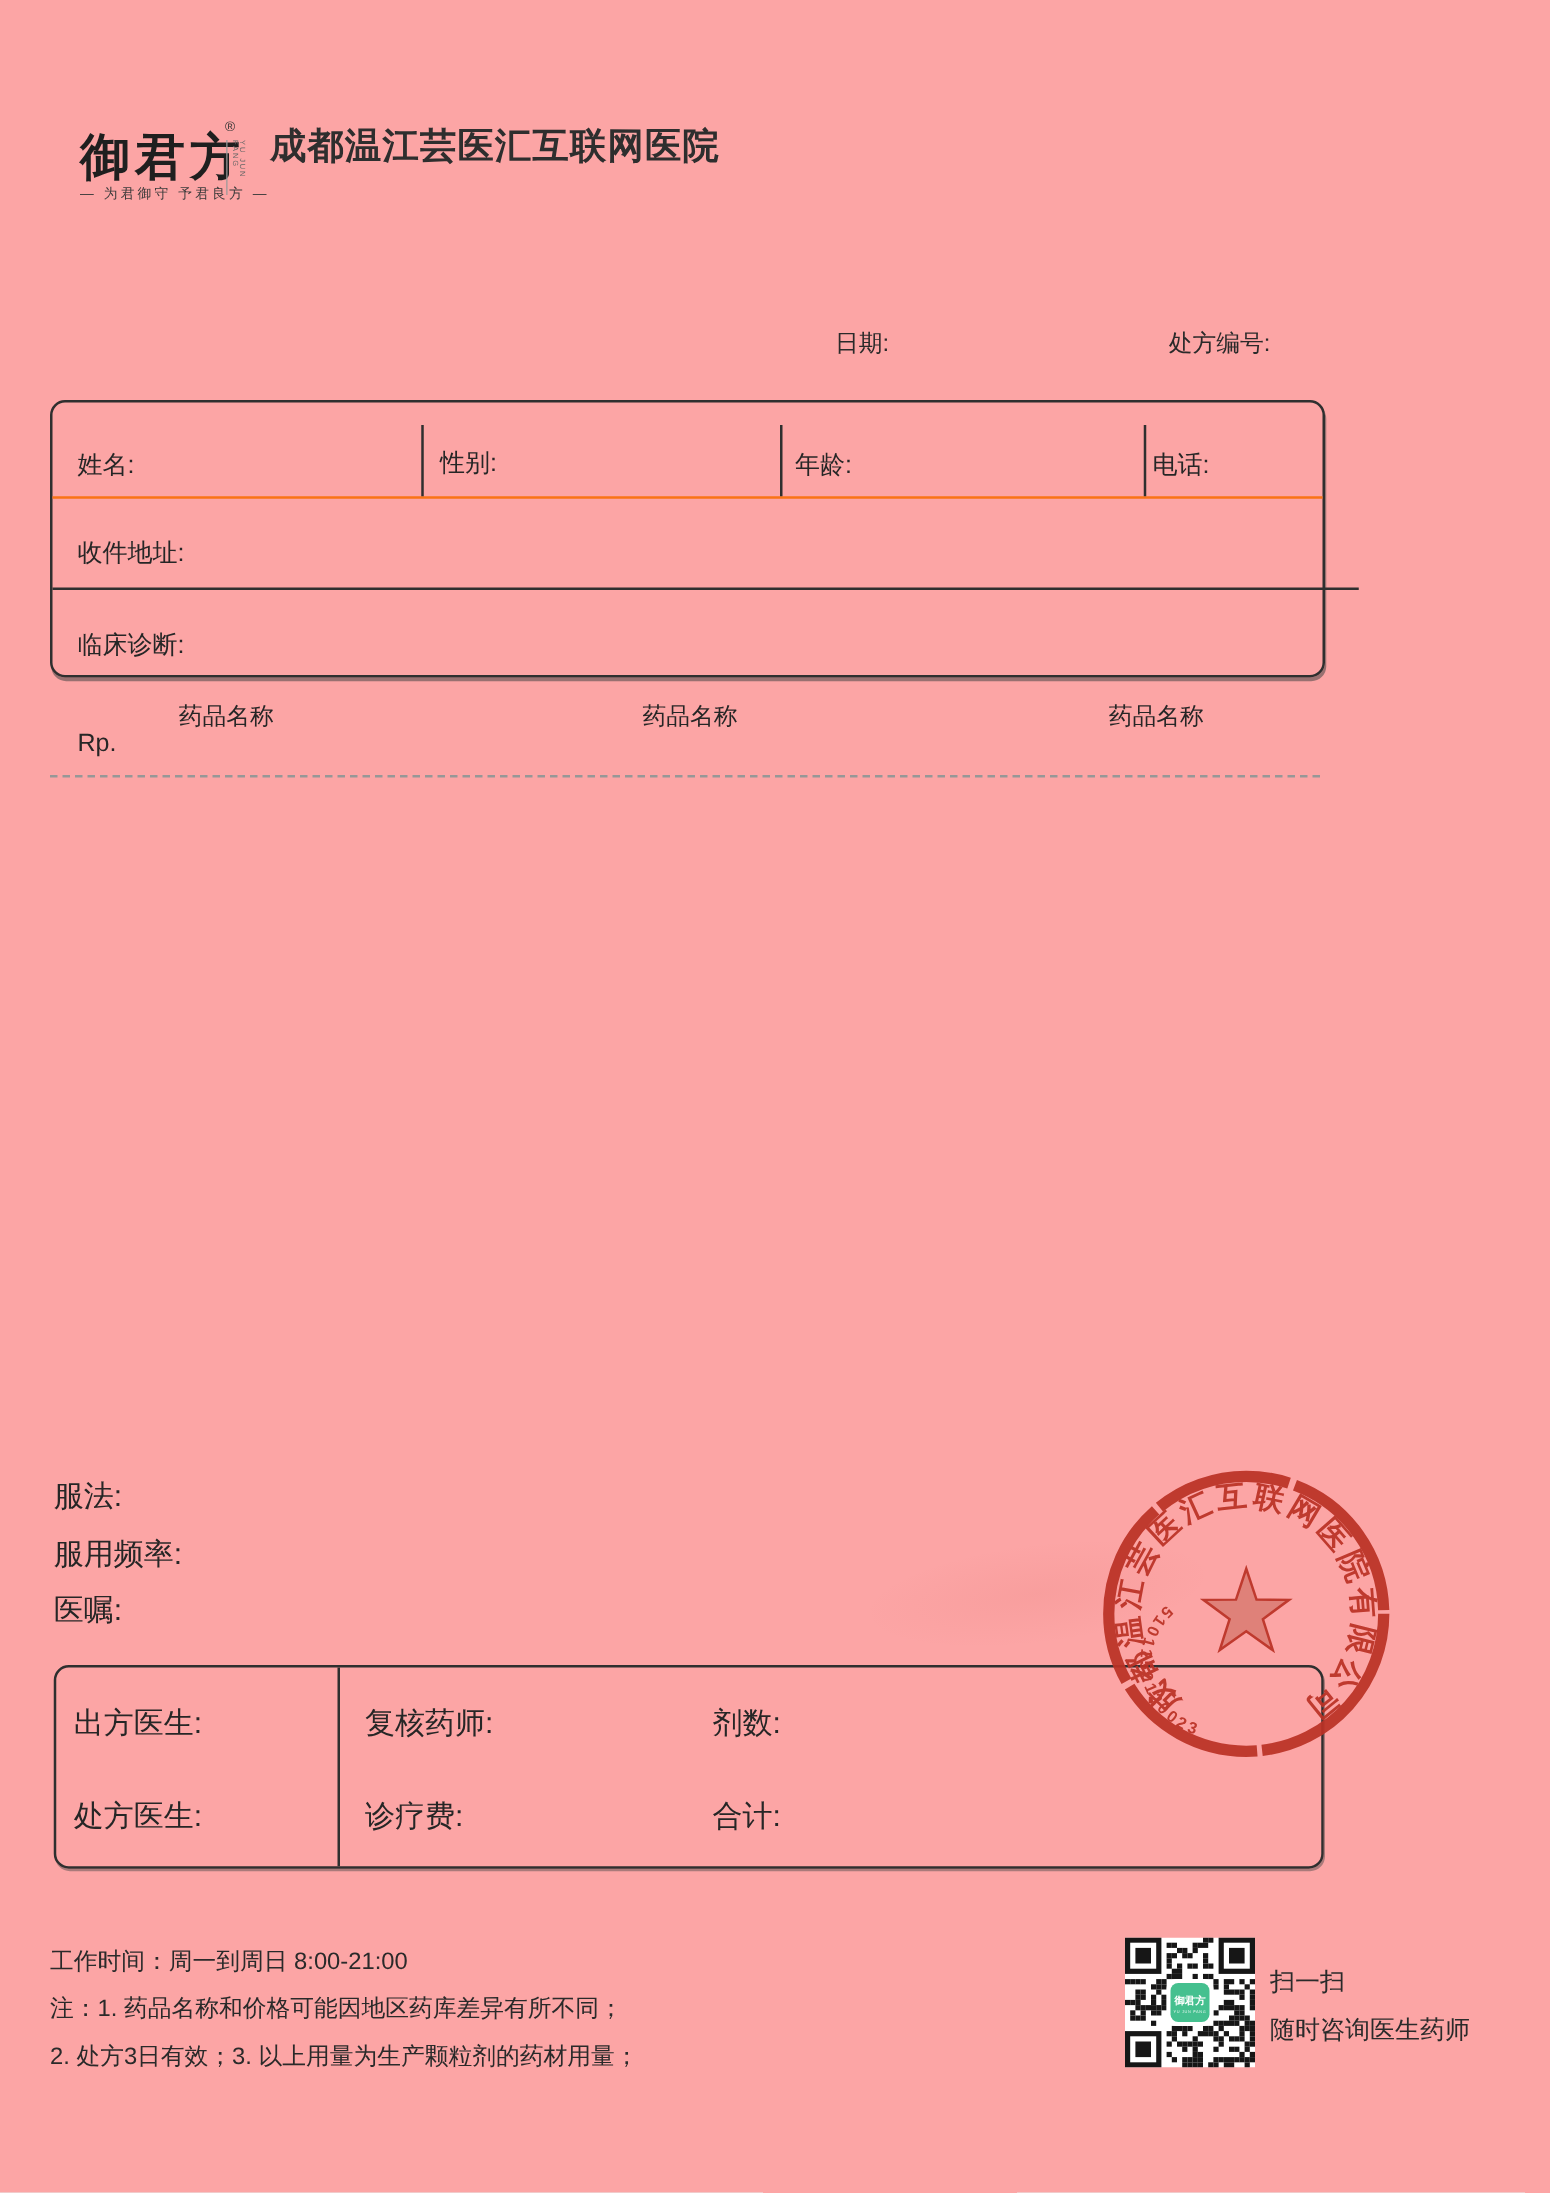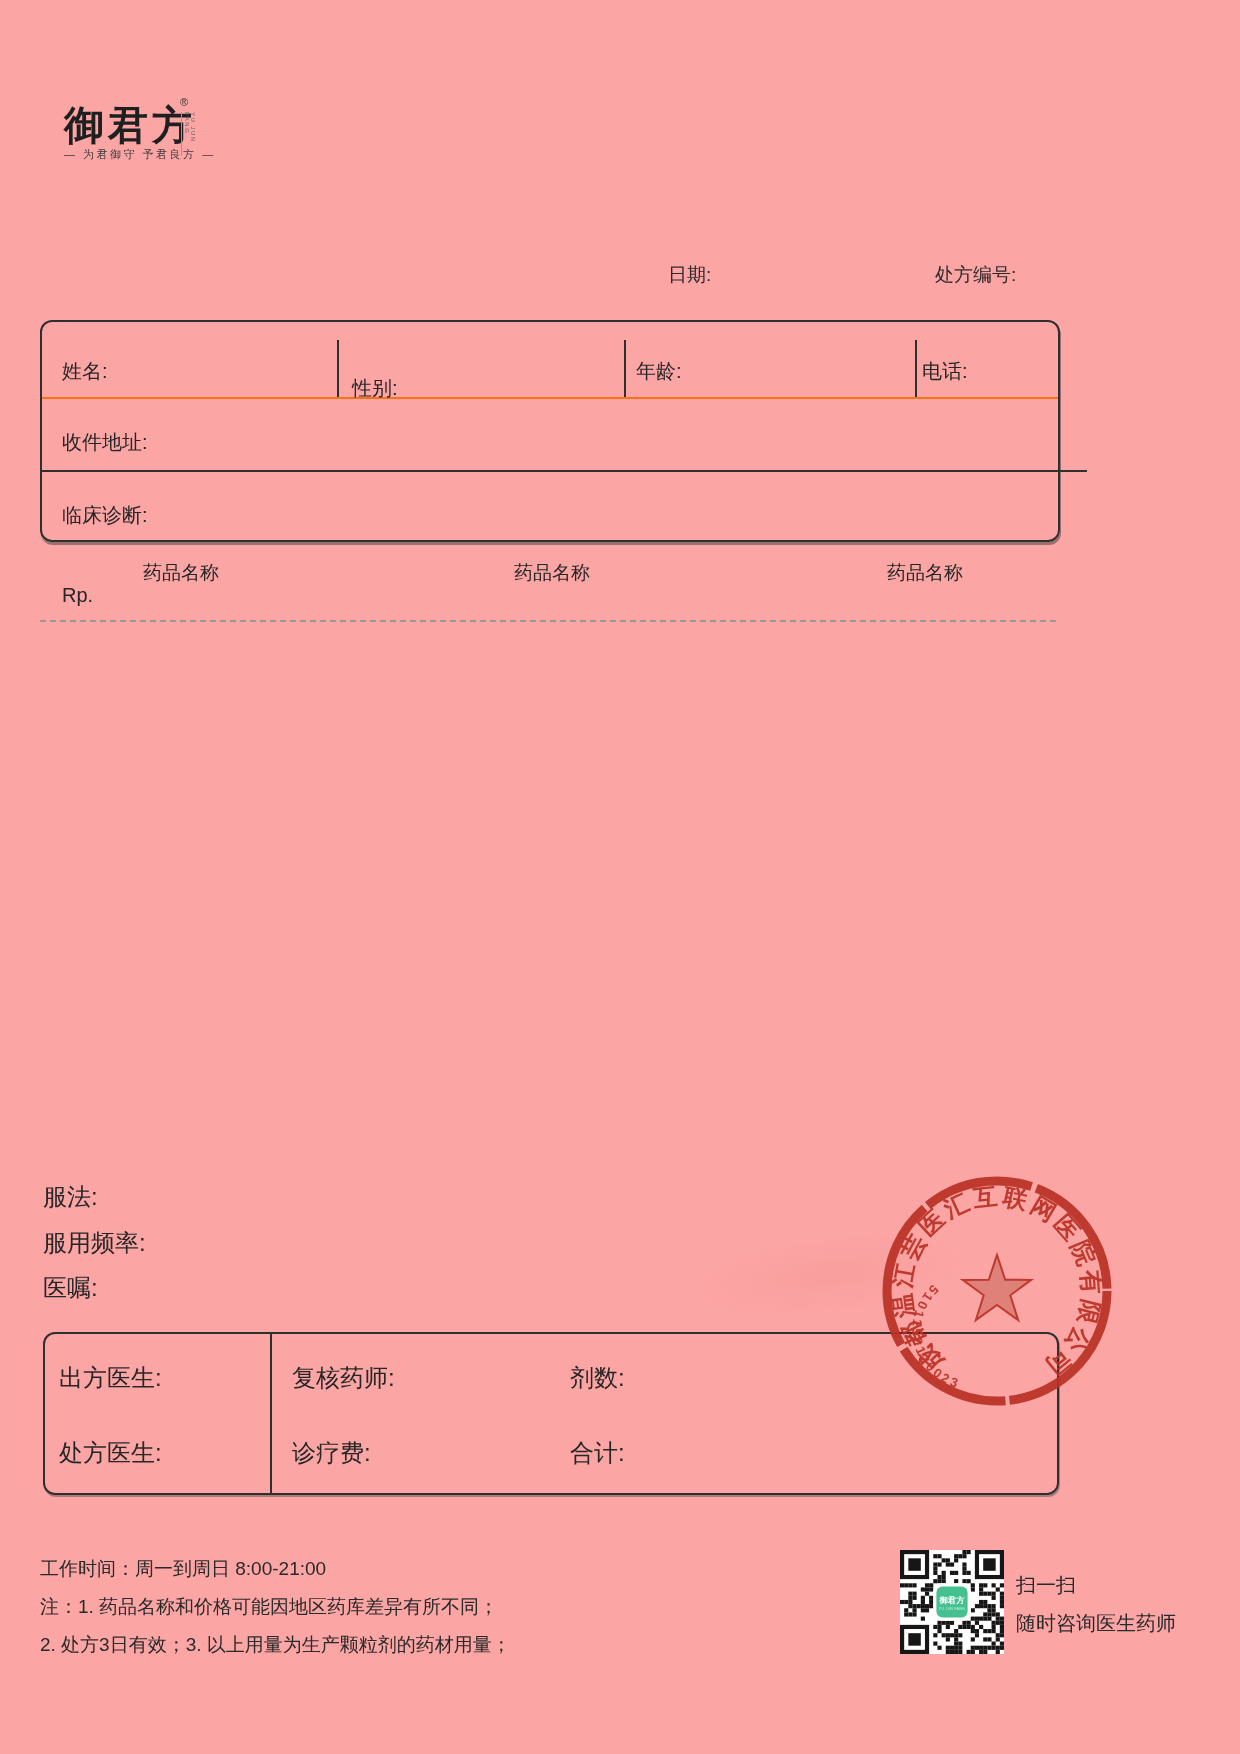--- a/index.html
+++ b/index.html
@@ -58,28 +58,29 @@
 </style>
 </head>
 <body>
 
 <div class="page">
 
   <div class="abs logo-text">御君方</div>
   <div class="abs logo-reg">®</div>
   <div class="abs logo-vert">YU JUN FANG</div>
   <div class="abs logo-tagline">— 为君御守 予君良方 —</div>
+  <div class="abs hospital-title">成都温江芸医汇互联网医院</div>
 
   <div class="abs notice t2">日期:</div>
   <div class="abs notice t3">处方编号:</div>
 
   <div class="abs patient-box">
     <div class="pb-row1">
       <span class="field-label" style="left:20px;top:36px;">姓名:</span>
-      <span class="field-label" style="left:310px;top:53px;">性别:</span>
+      <span class="field-label" style="left:310px;top:35px;">性别:</span>
       <span class="field-label" style="left:594px;top:36px;">年龄:</span>
       <span class="field-label" style="left:880px;top:36px;">电话:</span>
       <span class="pb-div d1"></span>
       <span class="pb-div d2"></span>
       <span class="pb-div d3"></span>
     </div>
     <div class="pb-row2">
       <span class="field-label" style="left:20px;top:30px;">收件地址:</span>
     </div>
     <div class="pb-row3">

